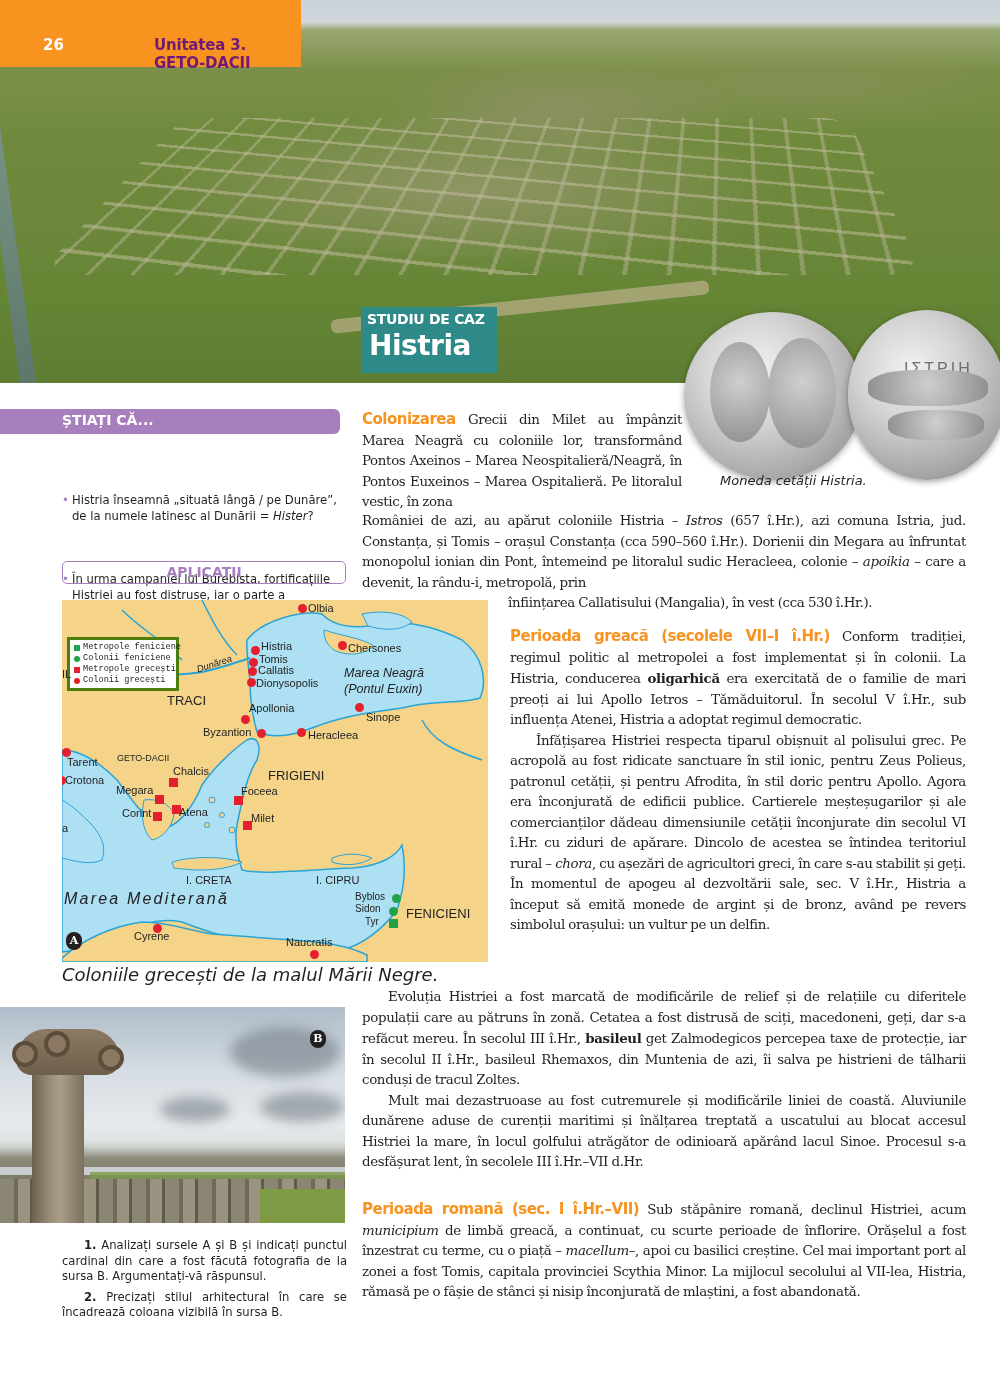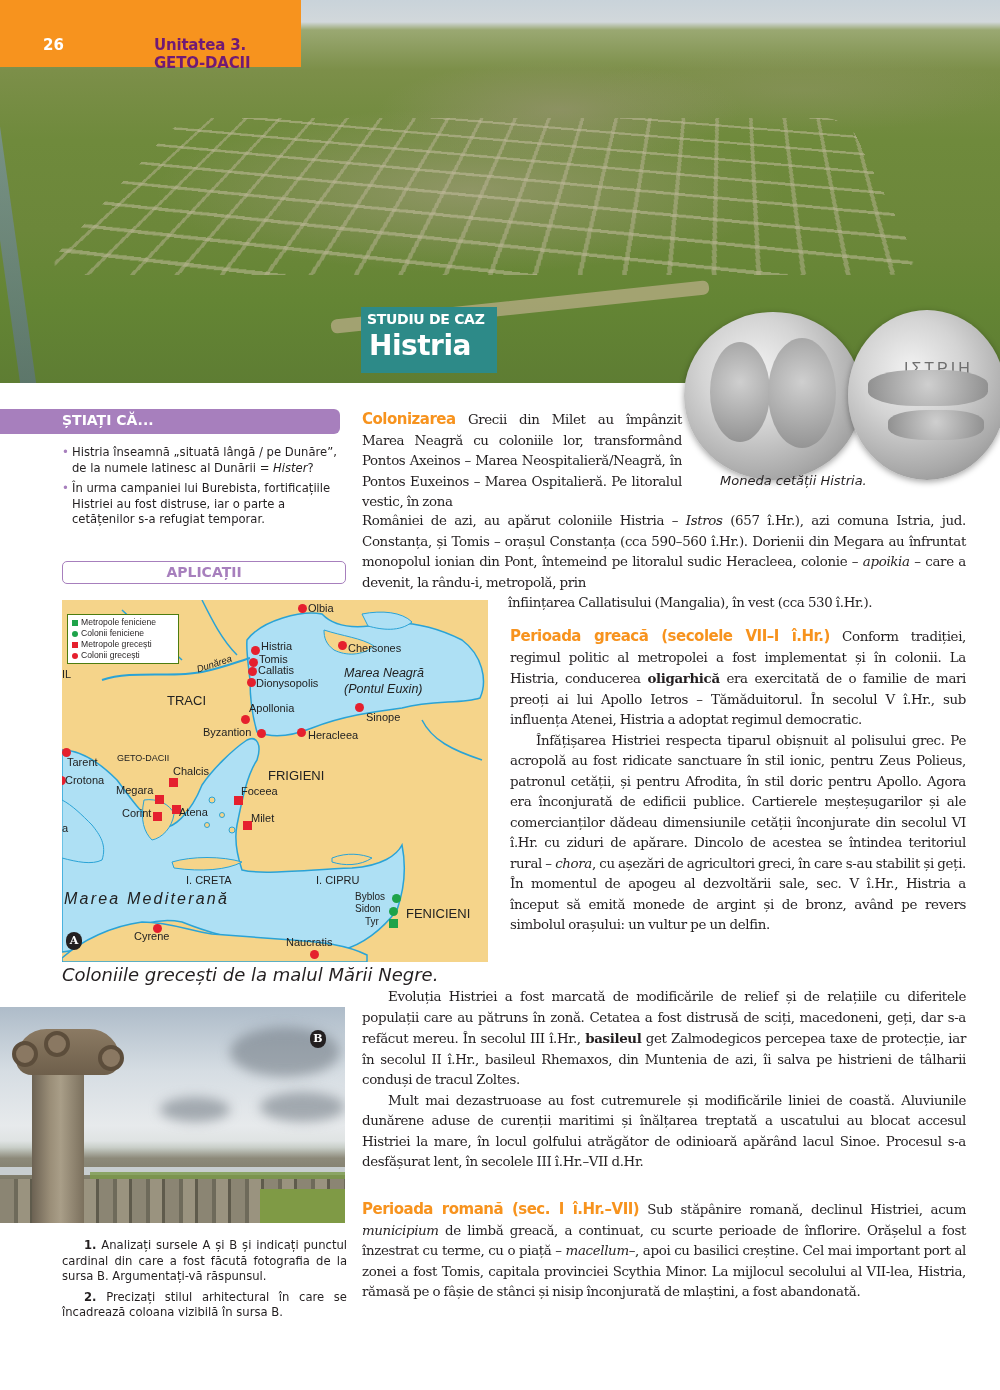--- a/index.html
+++ b/index.html
@@ -65,21 +65,21 @@
     position: absolute; left: 720px; top: 473px; font-family: "DejaVu Sans", sans-serif; font-style: italic; font-size: 13px;
   }
 
   
   .know-header {
     position: absolute; left: 0; top: 409px; width: 340px; height: 25px; background: #a77fbd;
     border-radius: 0 6px 6px 0;
   }
   .know-title { position: absolute; left: 62px; top: 3px; color: #fff; font-family: "DejaVu Sans", sans-serif; font-weight: bold; font-size: 14px; }
   .know-list { position: absolute; left: 62px; top: 445px; width: 285px; font-family: "DejaVu Sans", sans-serif; font-size: 11.6px; line-height: 15.5px; color: #231f20; }
-  .know-list li { list-style: none; position: relative; padding-left: 10px; margin-bottom: 5px; }
+  .know-list li { list-style: none; position: relative; padding-left: 10px; margin-bottom: 5px; margin-top: 48px; }
   .know-list li::before { content: "•"; position: absolute; left: 0; top: 0; color: #a77fbd; }
 
   .apps-box {
     position: absolute; left: 62px; top: 561px; width: 284px; height: 23px; border: 1.5px solid #a77fbd; border-radius: 5px;
     text-align: center; font-family: "DejaVu Sans", sans-serif; font-weight: bold; font-size: 14px; color: #a77fbd; line-height: 20px;
   }
 
   
   .map { position: absolute; left: 62px; top: 600px; width: 426px; height: 362px; overflow: hidden; background: #f5d48a; }
   .map svg { position: absolute; left: 0; top: 0; }
@@ -87,22 +87,22 @@
   .map-label.big { font-size: 13px; }
   .map-label.italic { font-style: italic; font-size: 12.5px; }
   .map-label.spaced { font-style: italic; letter-spacing: 2.2px; font-size: 16px; }
   .map-label.small { font-size: 9px; }
   .marker { position: absolute; width: 9px; height: 9px; }
   .marker.dot-red { background: #e5202e; border-radius: 50%; }
   .marker.sq-red { background: #e5202e; }
   .marker.dot-green { background: #1ea34a; border-radius: 50%; }
   .marker.sq-green { background: #1ea34a; }
   .legend {
-    position: absolute; left: 5px; top: 14px; width: 112px; background: #fff; border: 1px solid #4d7c0f; padding: 2px 4px;
-    font-family: Liberation Sans, sans-serif; font-size: 8.6px; line-height: 11px;
+    position: absolute; left: 5px; top: 37px; width: 112px; background: #fff; border: 3px solid #4d7c0f; padding: 2px 4px;
+    font-family: Liberation Mono, monospace; font-size: 8.6px; line-height: 11px;
   }
   .legend-row { display: flex; align-items: center; gap: 3px; white-space: nowrap; }
   .legend-sw { width: 6px; height: 6px; flex: 0 0 6px; }
   .legend-sw.dot { border-radius: 50%; }
   .source-badge {
     position: absolute; width: 16px; height: 18px; border-radius: 50% / 45%; background: #231f20; color: #fff;
     font-family: "DejaVu Serif", serif; font-weight: bold; font-size: 11px; text-align: center; line-height: 18px;
   }
   .map-caption {
     position: absolute; left: 62px; top: 964px; font-family: "DejaVu Sans", sans-serif; font-style: italic; font-size: 18px;

